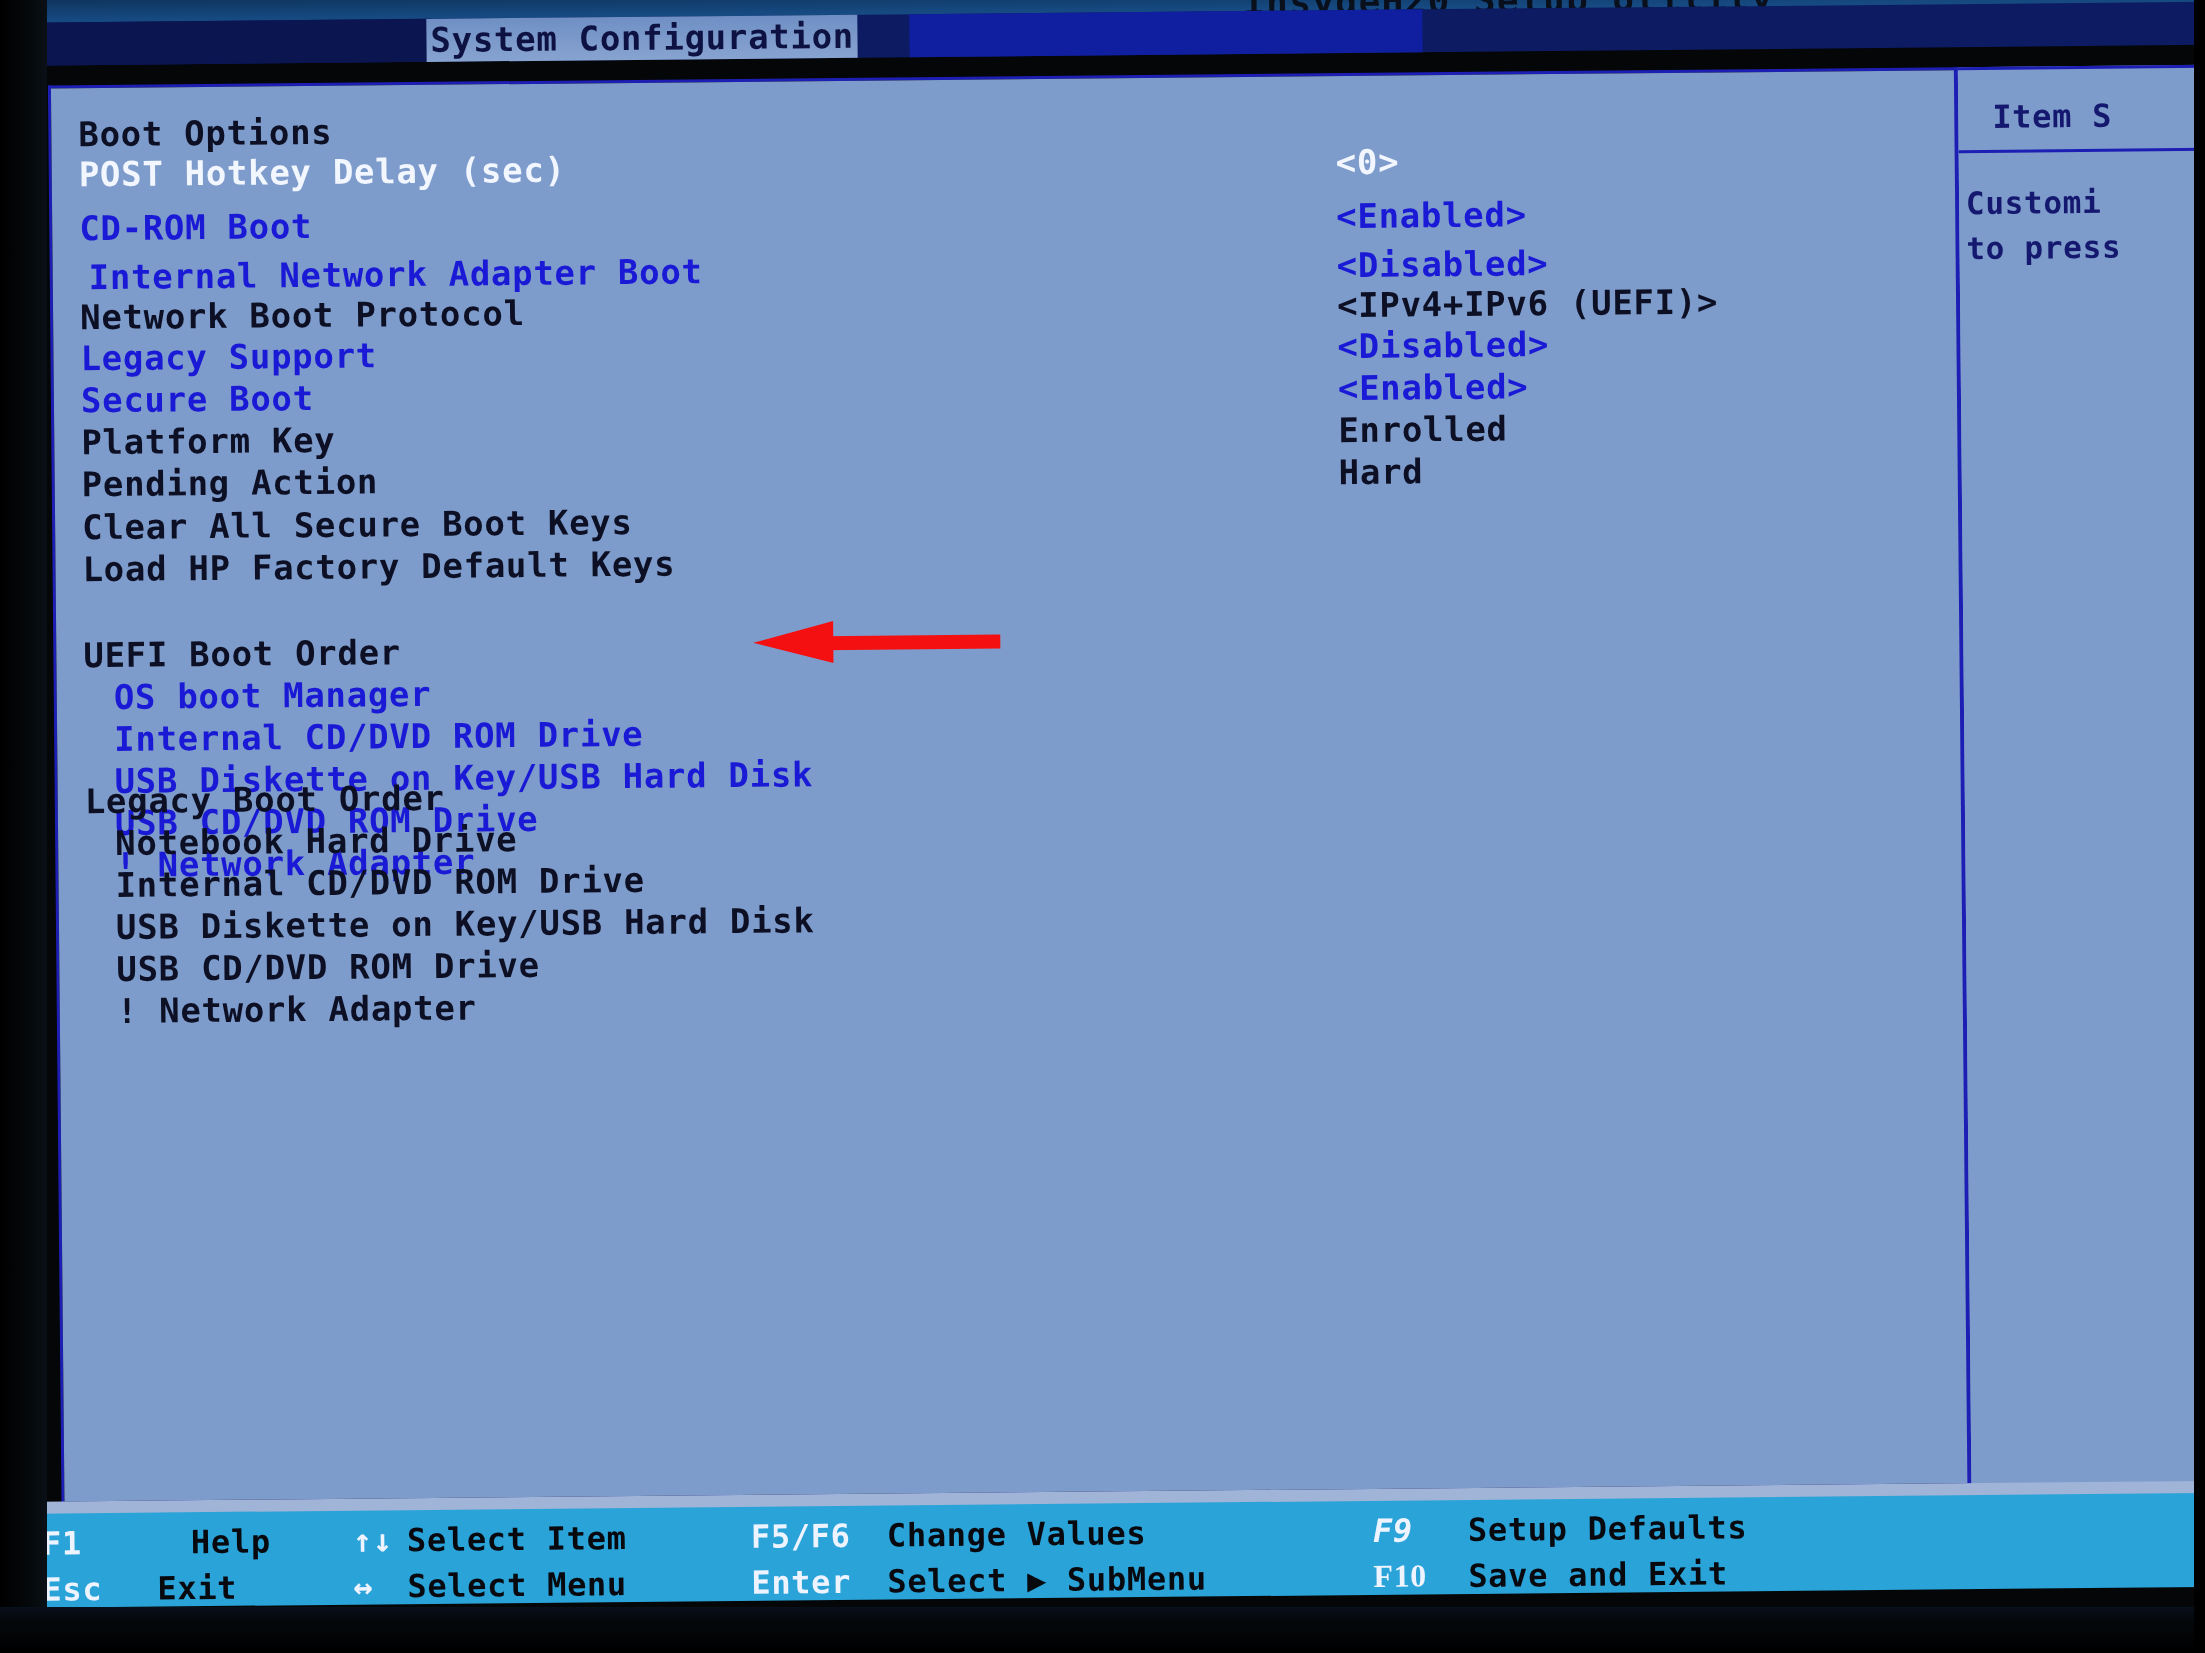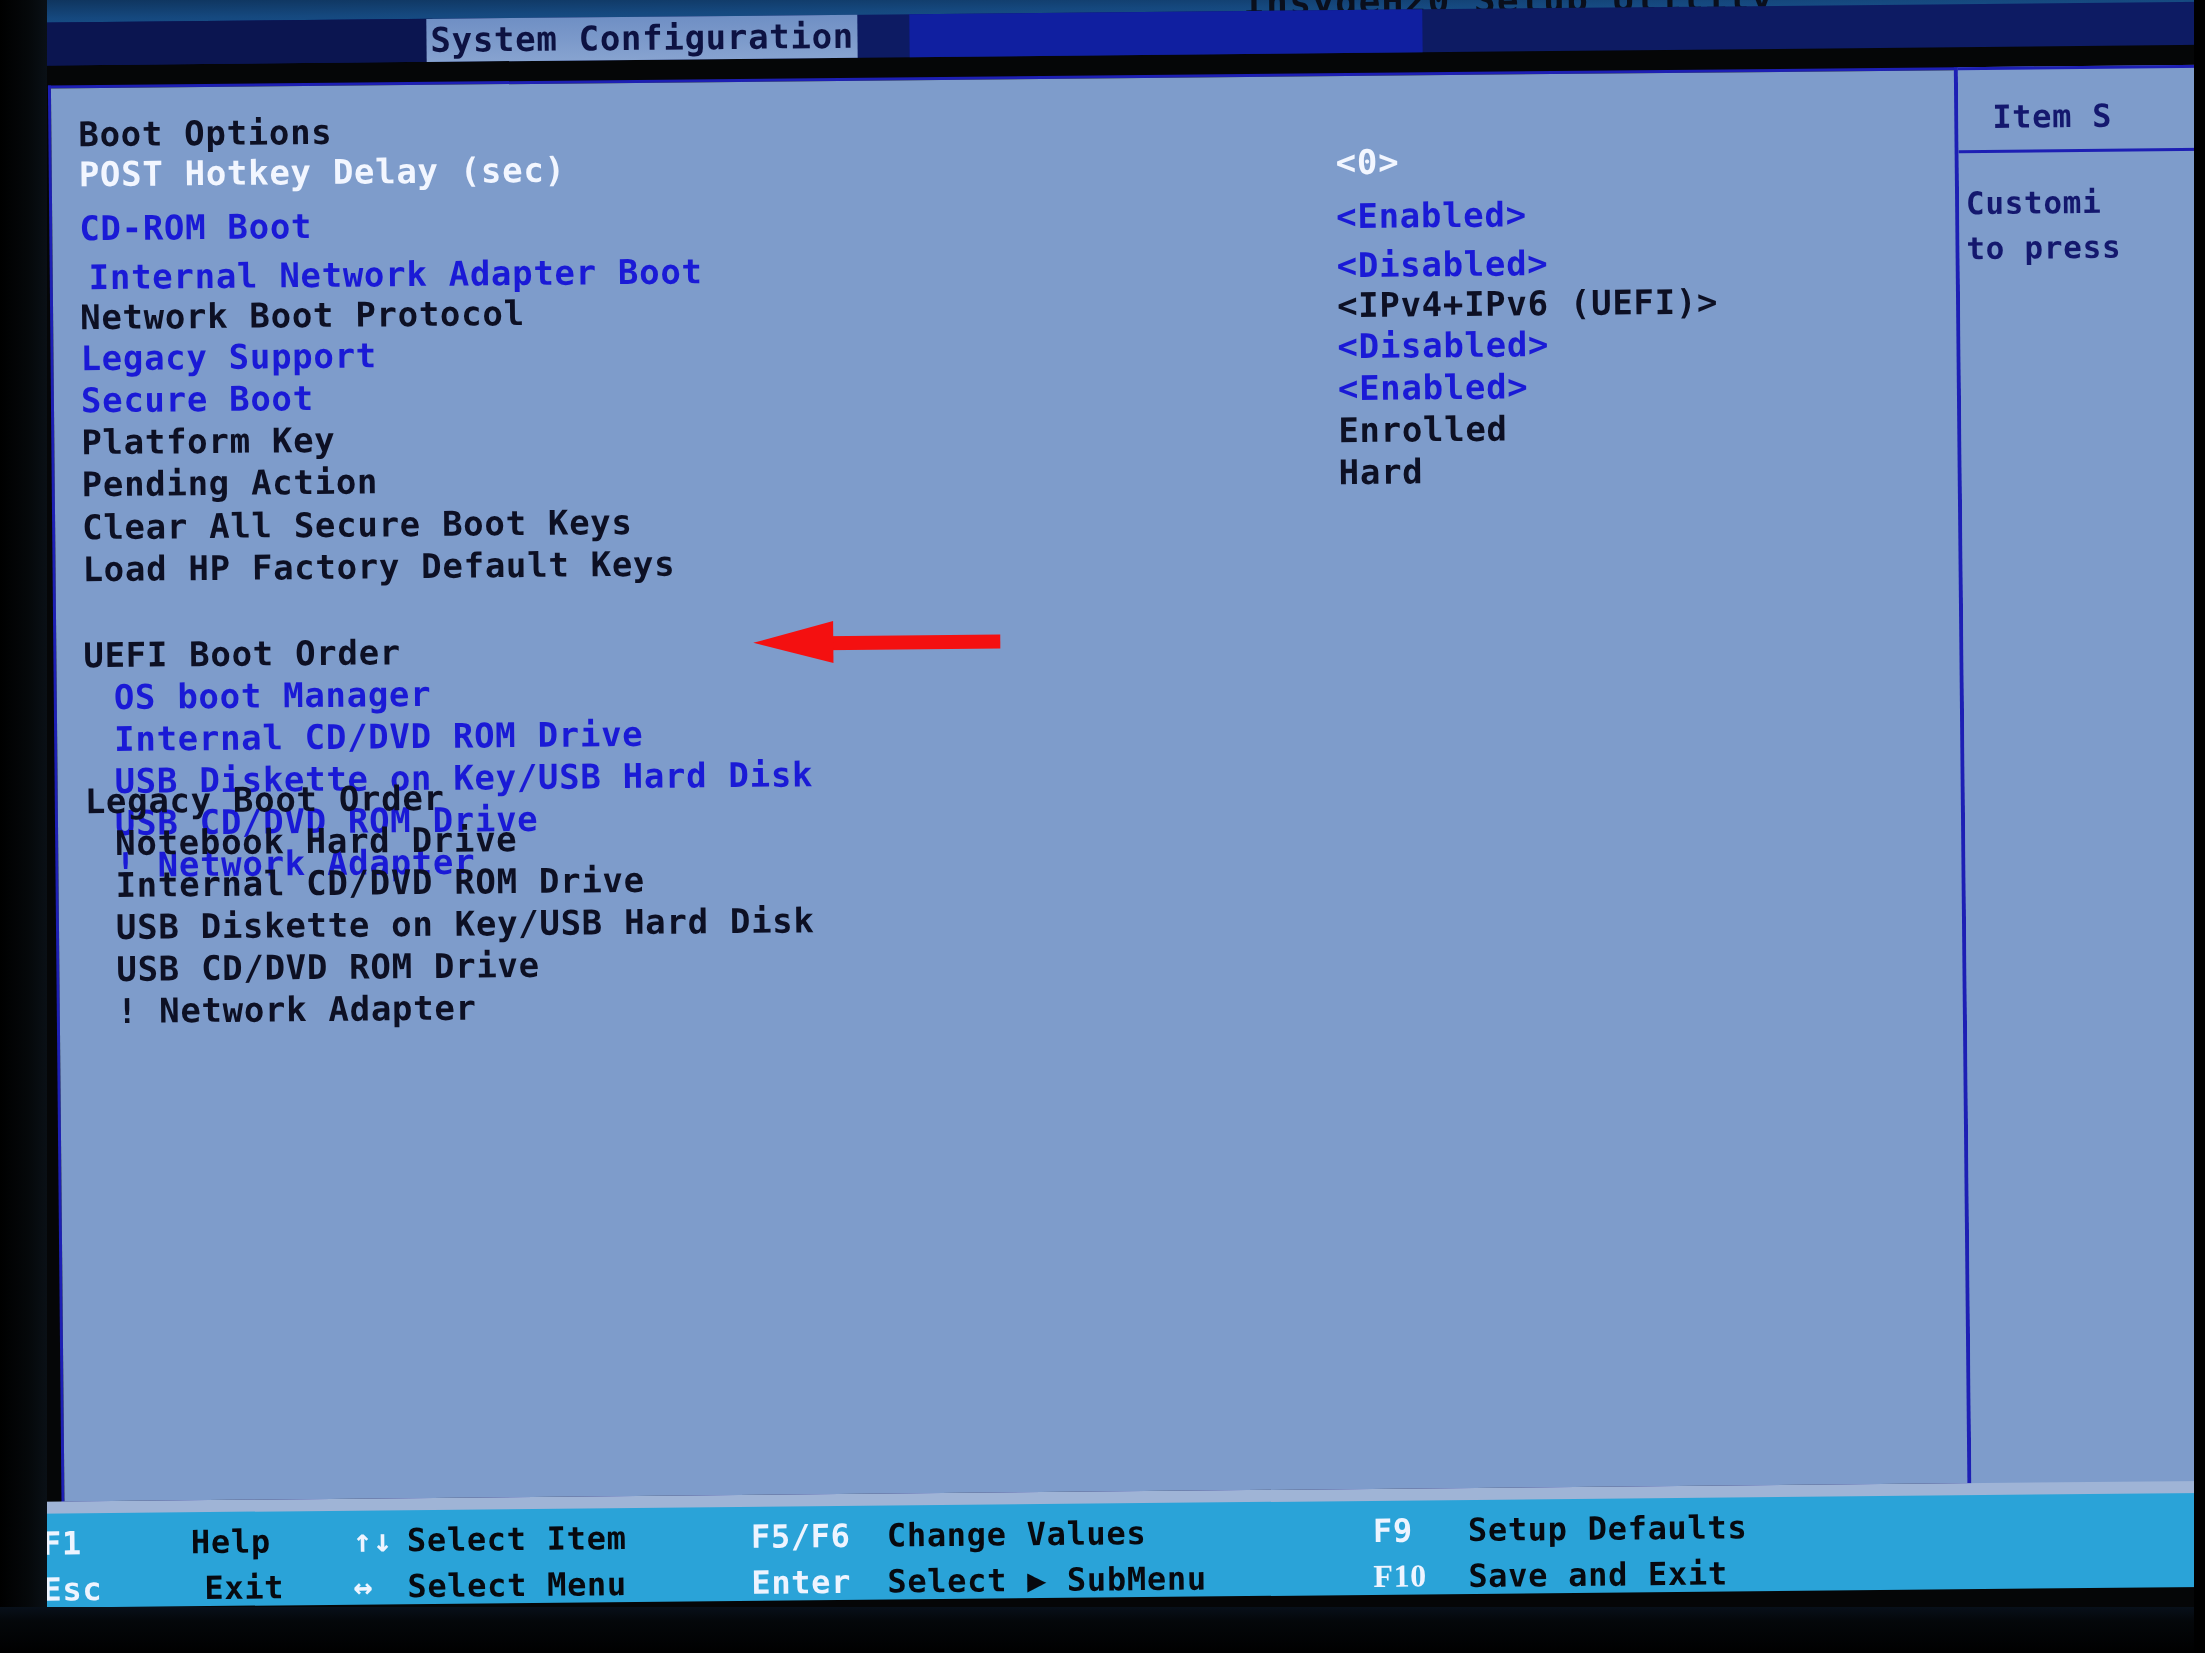--- a/index.html
+++ b/index.html
@@ -182,30 +182,30 @@
       <div class="shaft"></div>
       <div class="head"></div>
     </div>
 
     <div class="keybar">
       <div class="kb-top"></div>
       <div id="keys-host">
           <div class="kcell kkey" style="left: 27px; top: 12px;">F1</div>
           <div class="kcell kdesc" style="left: 142px; top: 12px; margin-left: 34px;">Help</div>
           <div class="kcell kkey" style="left: 27px; top: 58px;">Esc</div>
-          <div class="kcell kdesc" style="left: 142px; top: 58px; margin-left: 47px;">Exit</div>
+          <div class="kcell kdesc" style="left: 142px; top: 58px;">Exit</div>
           <div class="kcell kkey" style="left: 338px; top: 12px;">↑↓</div>
           <div class="kcell kdesc" style="left: 392px; top: 12px;">Select Item</div>
           <div class="kcell kkey" style="left: 338px; top: 58px;">↔</div>
           <div class="kcell kdesc" style="left: 392px; top: 58px;">Select Menu</div>
           <div class="kcell kkey" style="left: 736px; top: 12px;">F5/F6</div>
           <div class="kcell kdesc" style="left: 872px; top: 12px;">Change Values</div>
           <div class="kcell kkey" style="left: 736px; top: 58px;">Enter</div>
           <div class="kcell kdesc" style="left: 872px; top: 58px;">Select ▶ SubMenu</div>
-          <div class="kcell kkey" style="left: 1358px; top: 12px;">F9</div>
+          <div class="kcell kkey" style="left: 1358px; top: 12px; font-style: italic;">F9</div>
           <div class="kcell kdesc" style="left: 1453px; top: 12px;">Setup Defaults</div>
           <div class="kcell kkey" style="left: 1358px; top: 58px; font-family: Liberation Serif, serif;">F10</div>
           <div class="kcell kdesc" style="left: 1453px; top: 58px;">Save and Exit</div>
         </div>
     </div>
 
   </div>
 
   <div class="bezel-left"></div>
   <div class="bezel-bottom"></div>

